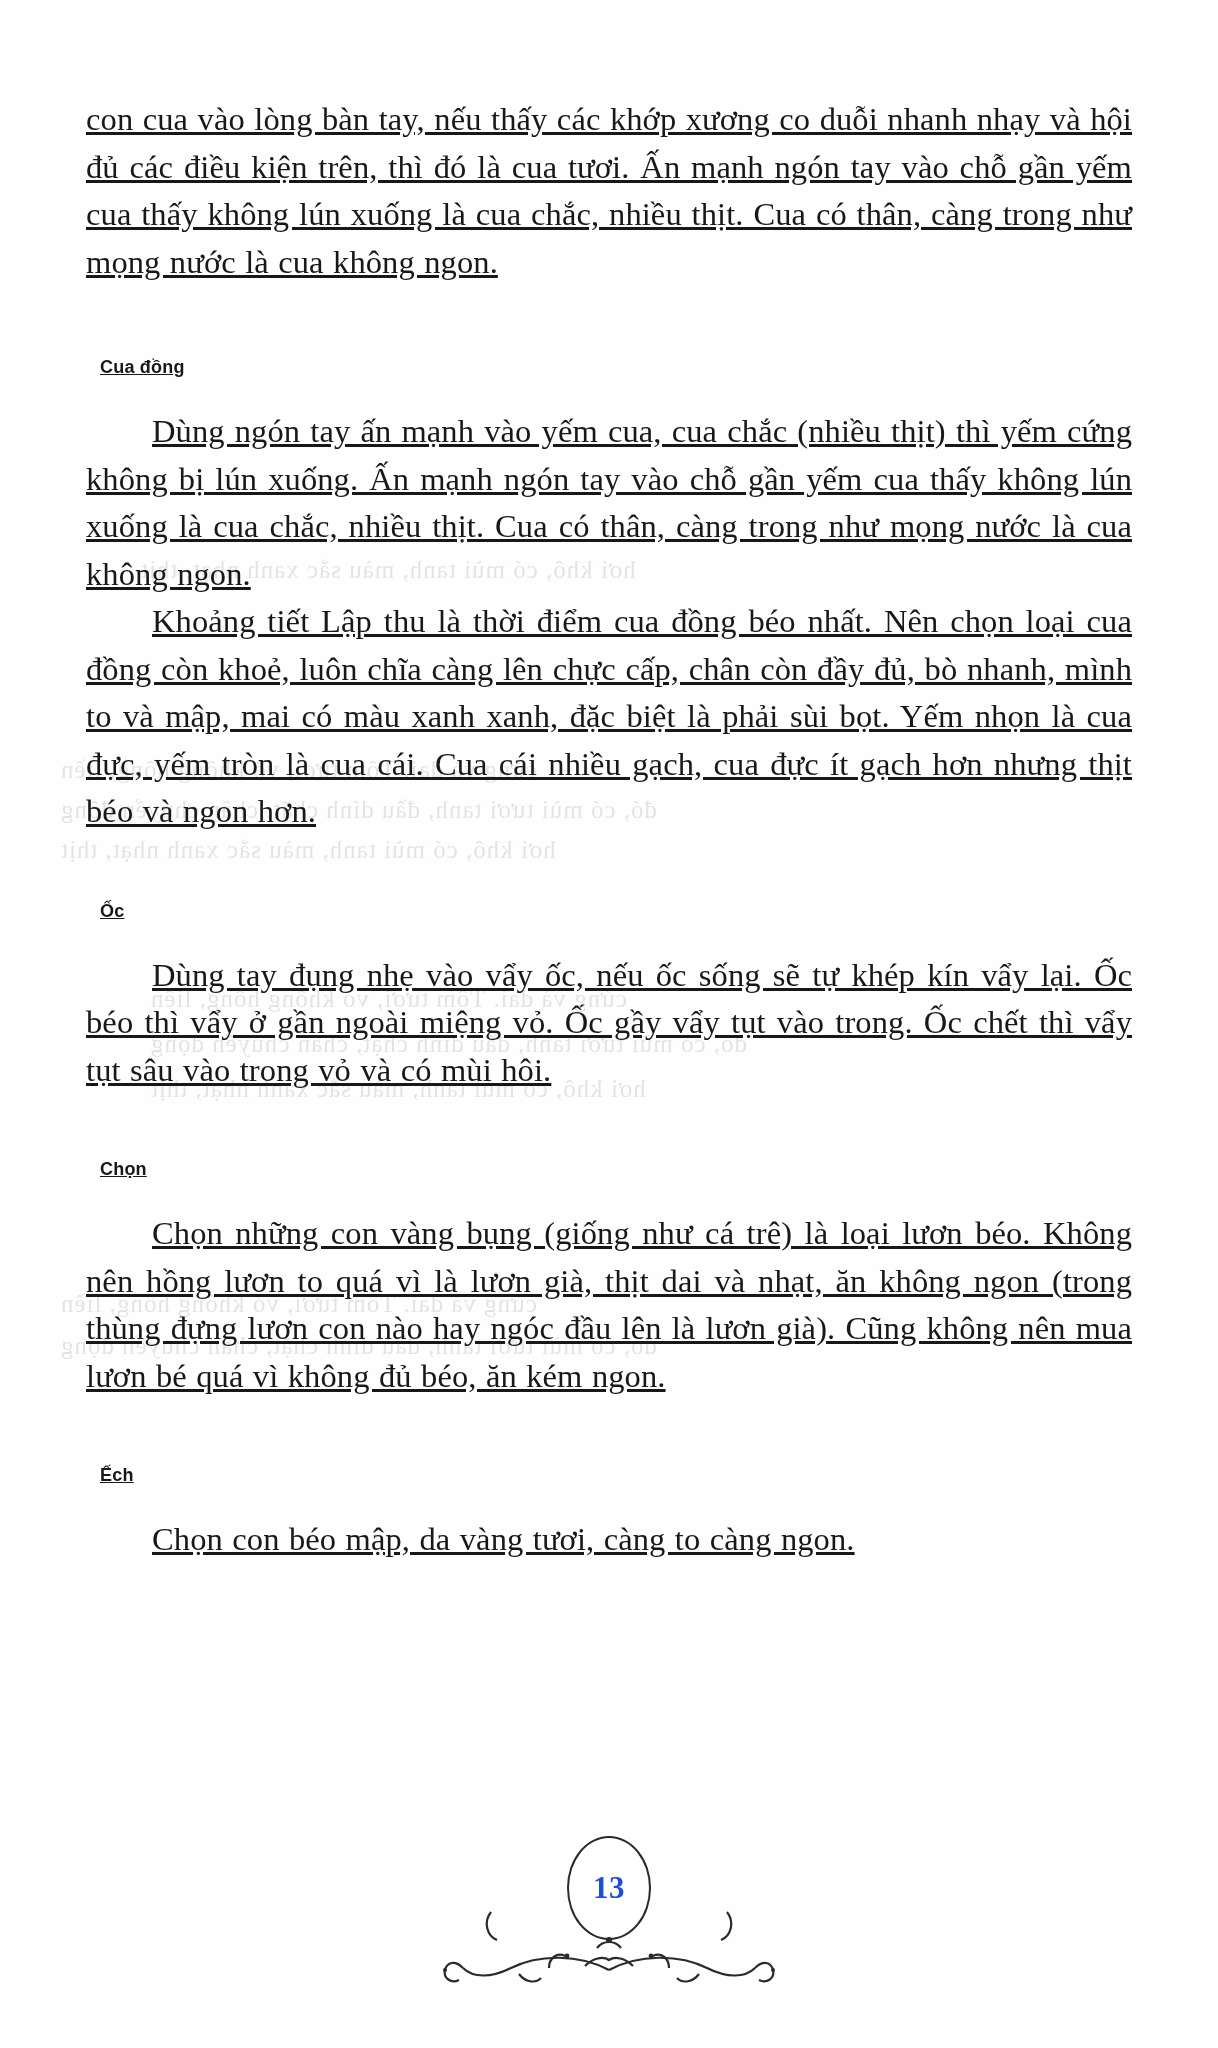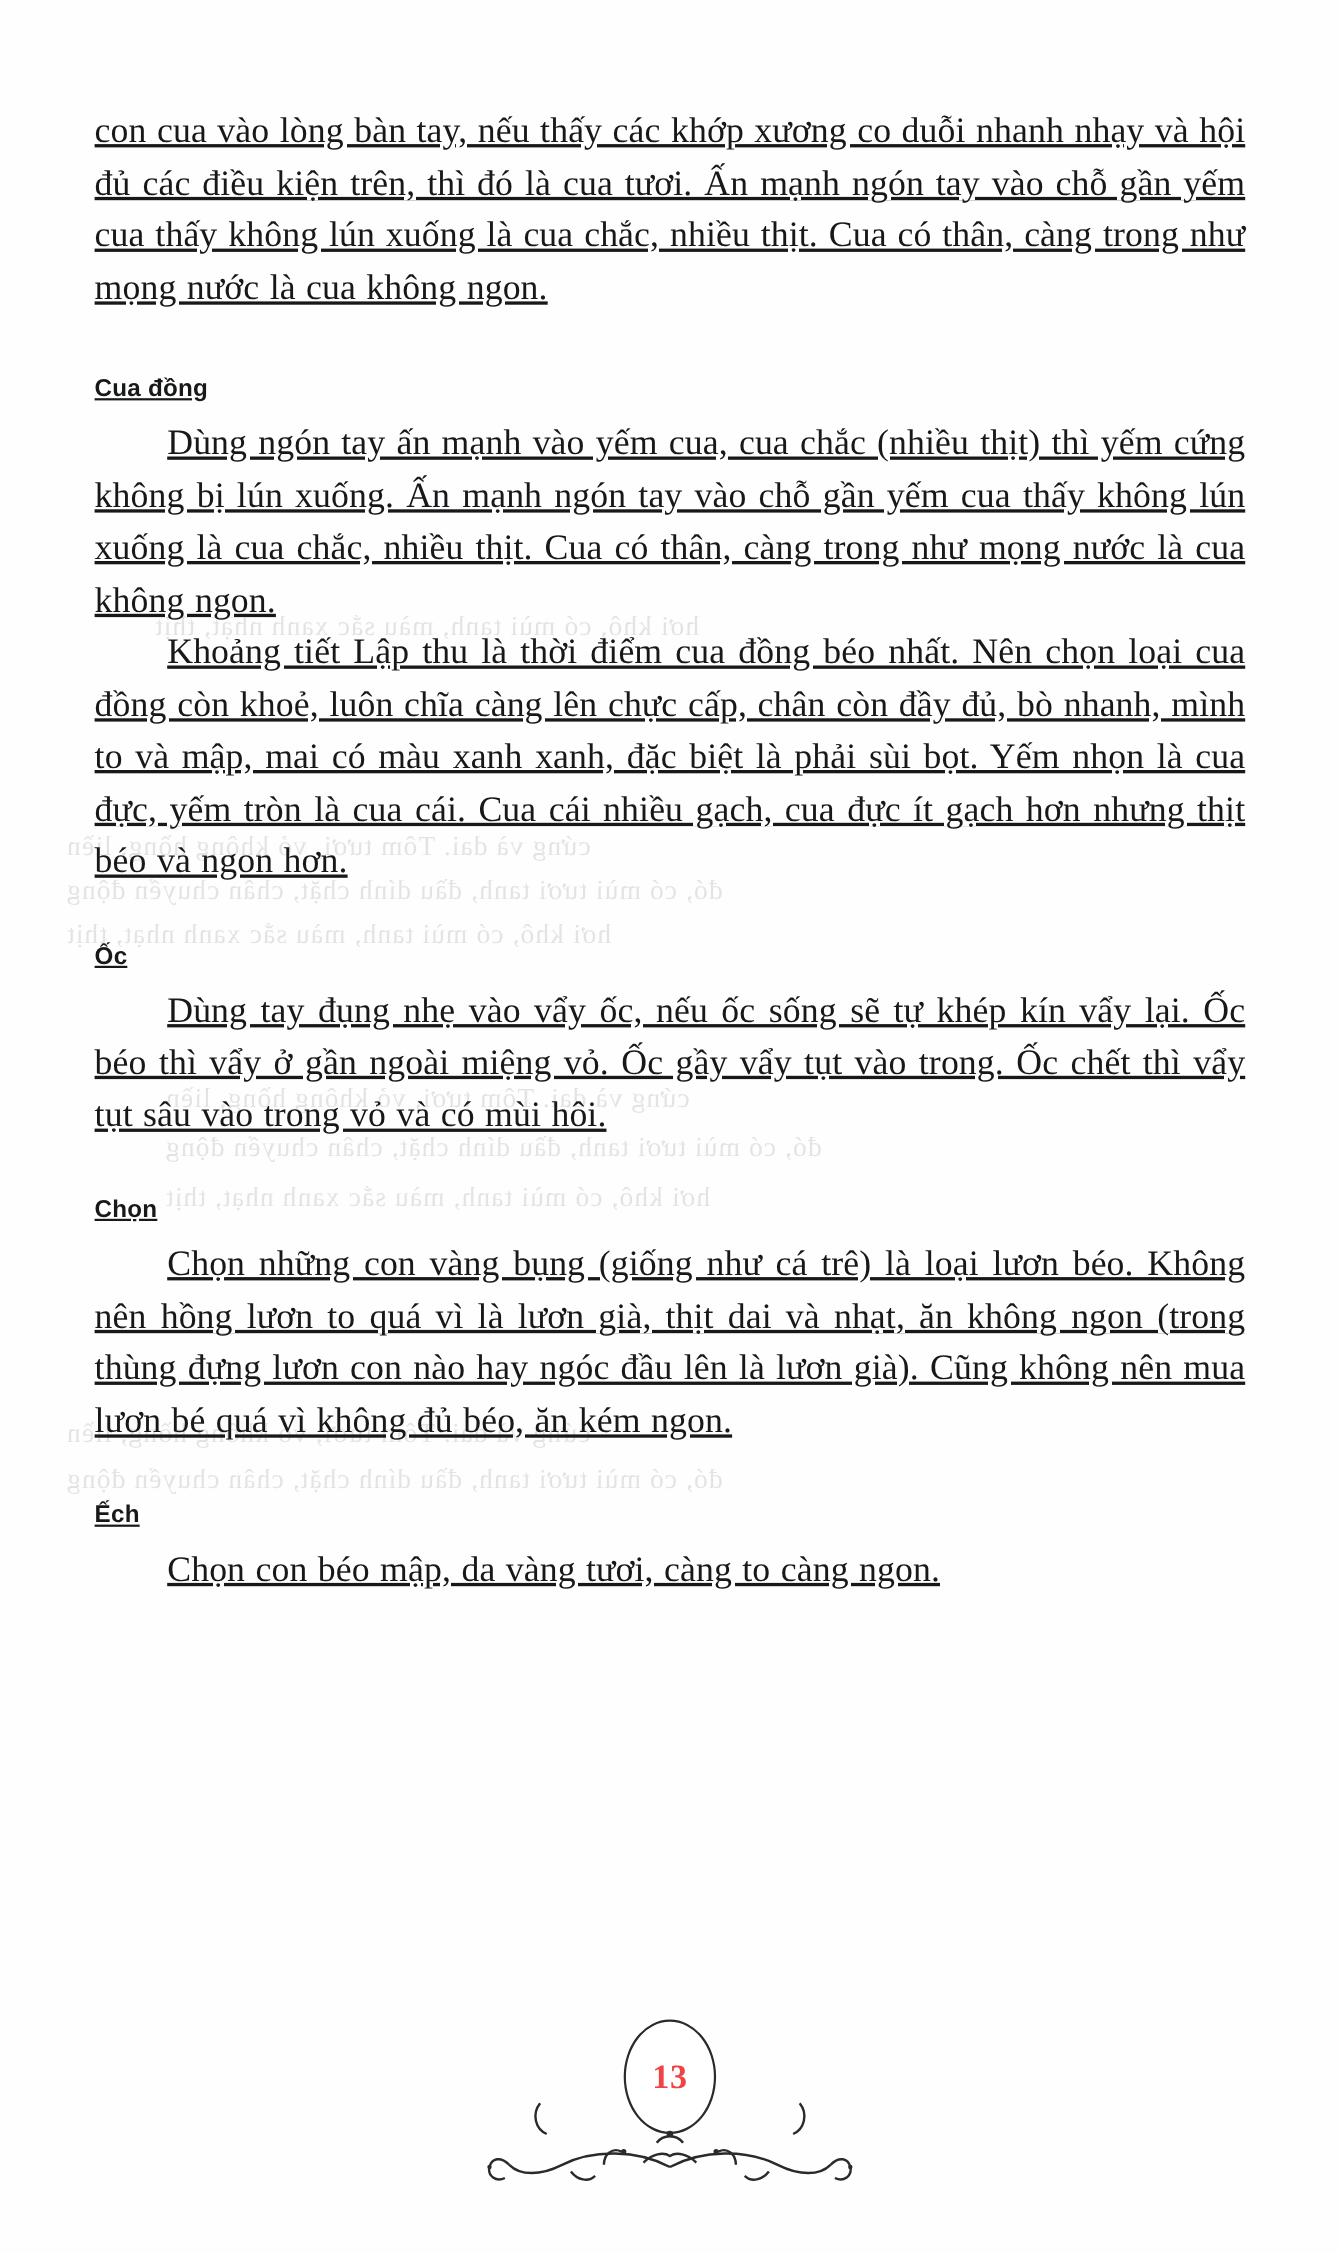--- a/index.html
+++ b/index.html
@@ -54,23 +54,23 @@
     text-align-last: left;
     letter-spacing: 0.1px;
     word-spacing: 1.2px;
   }
   p.indent {
     text-indent: 66px;
   }
   .gap-after-intro { height: 50px; }
   .gap-section { height: 44px; }
   h2.section-heading {
-    margin: 0;
+    margin: 14px;
     font-family: "Liberation Sans", sans-serif;
-    font-size: 22px;
+    font-size: 18px;
     font-weight: bold;
     letter-spacing: 0.2px;
     line-height: 34px;
   }
   .heading-gap { height: 10px; }
   
   .folio {
     position: absolute;
     left: 0;
     top: 1836px;
@@ -88,21 +88,21 @@
     border-radius: 50% / 50%;
     background: #fff;
     display: flex;
     align-items: center;
     justify-content: center;
   }
   .folio-num {
     font-family: "Liberation Serif", serif;
     font-size: 31px;
     font-weight: bold;
-    color: #ef4444;
+    color: #1d4ed8;
     letter-spacing: 0.5px;
   }
   .folio-orn {
     position: absolute;
     left: 50%;
     top: 60px;
     transform: translateX(-50%);
   }
 </style>
 </head>

